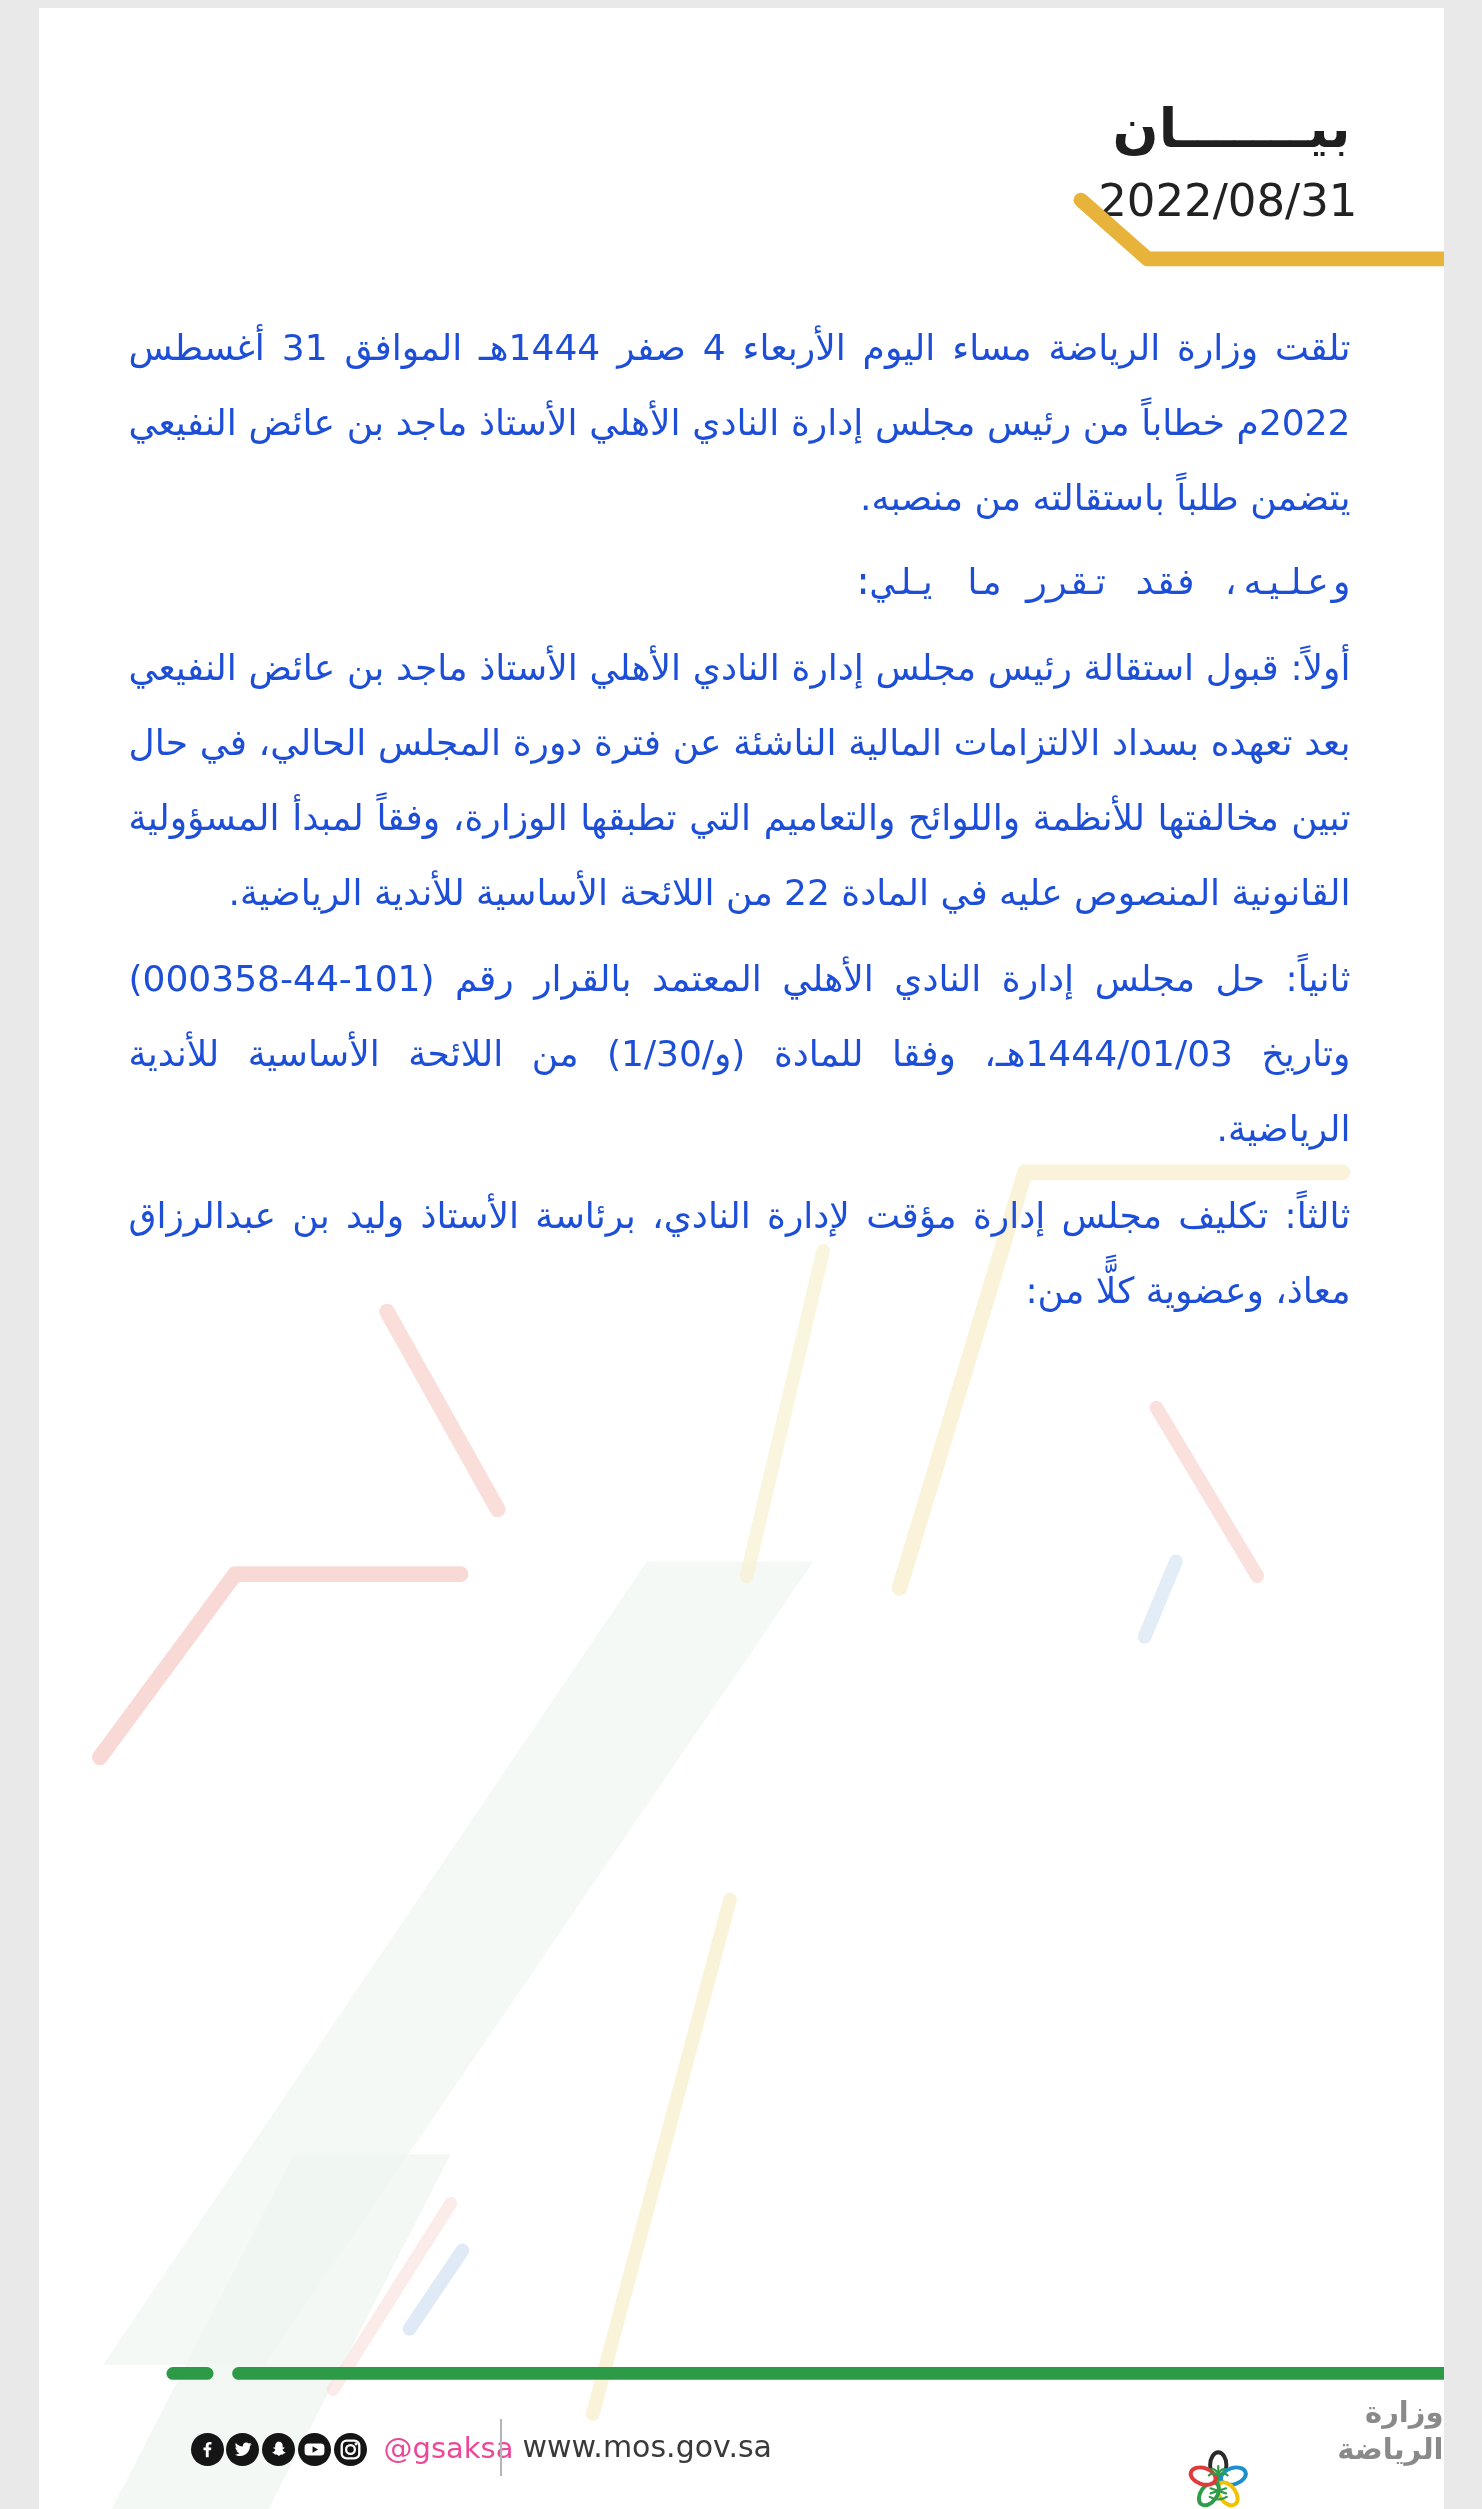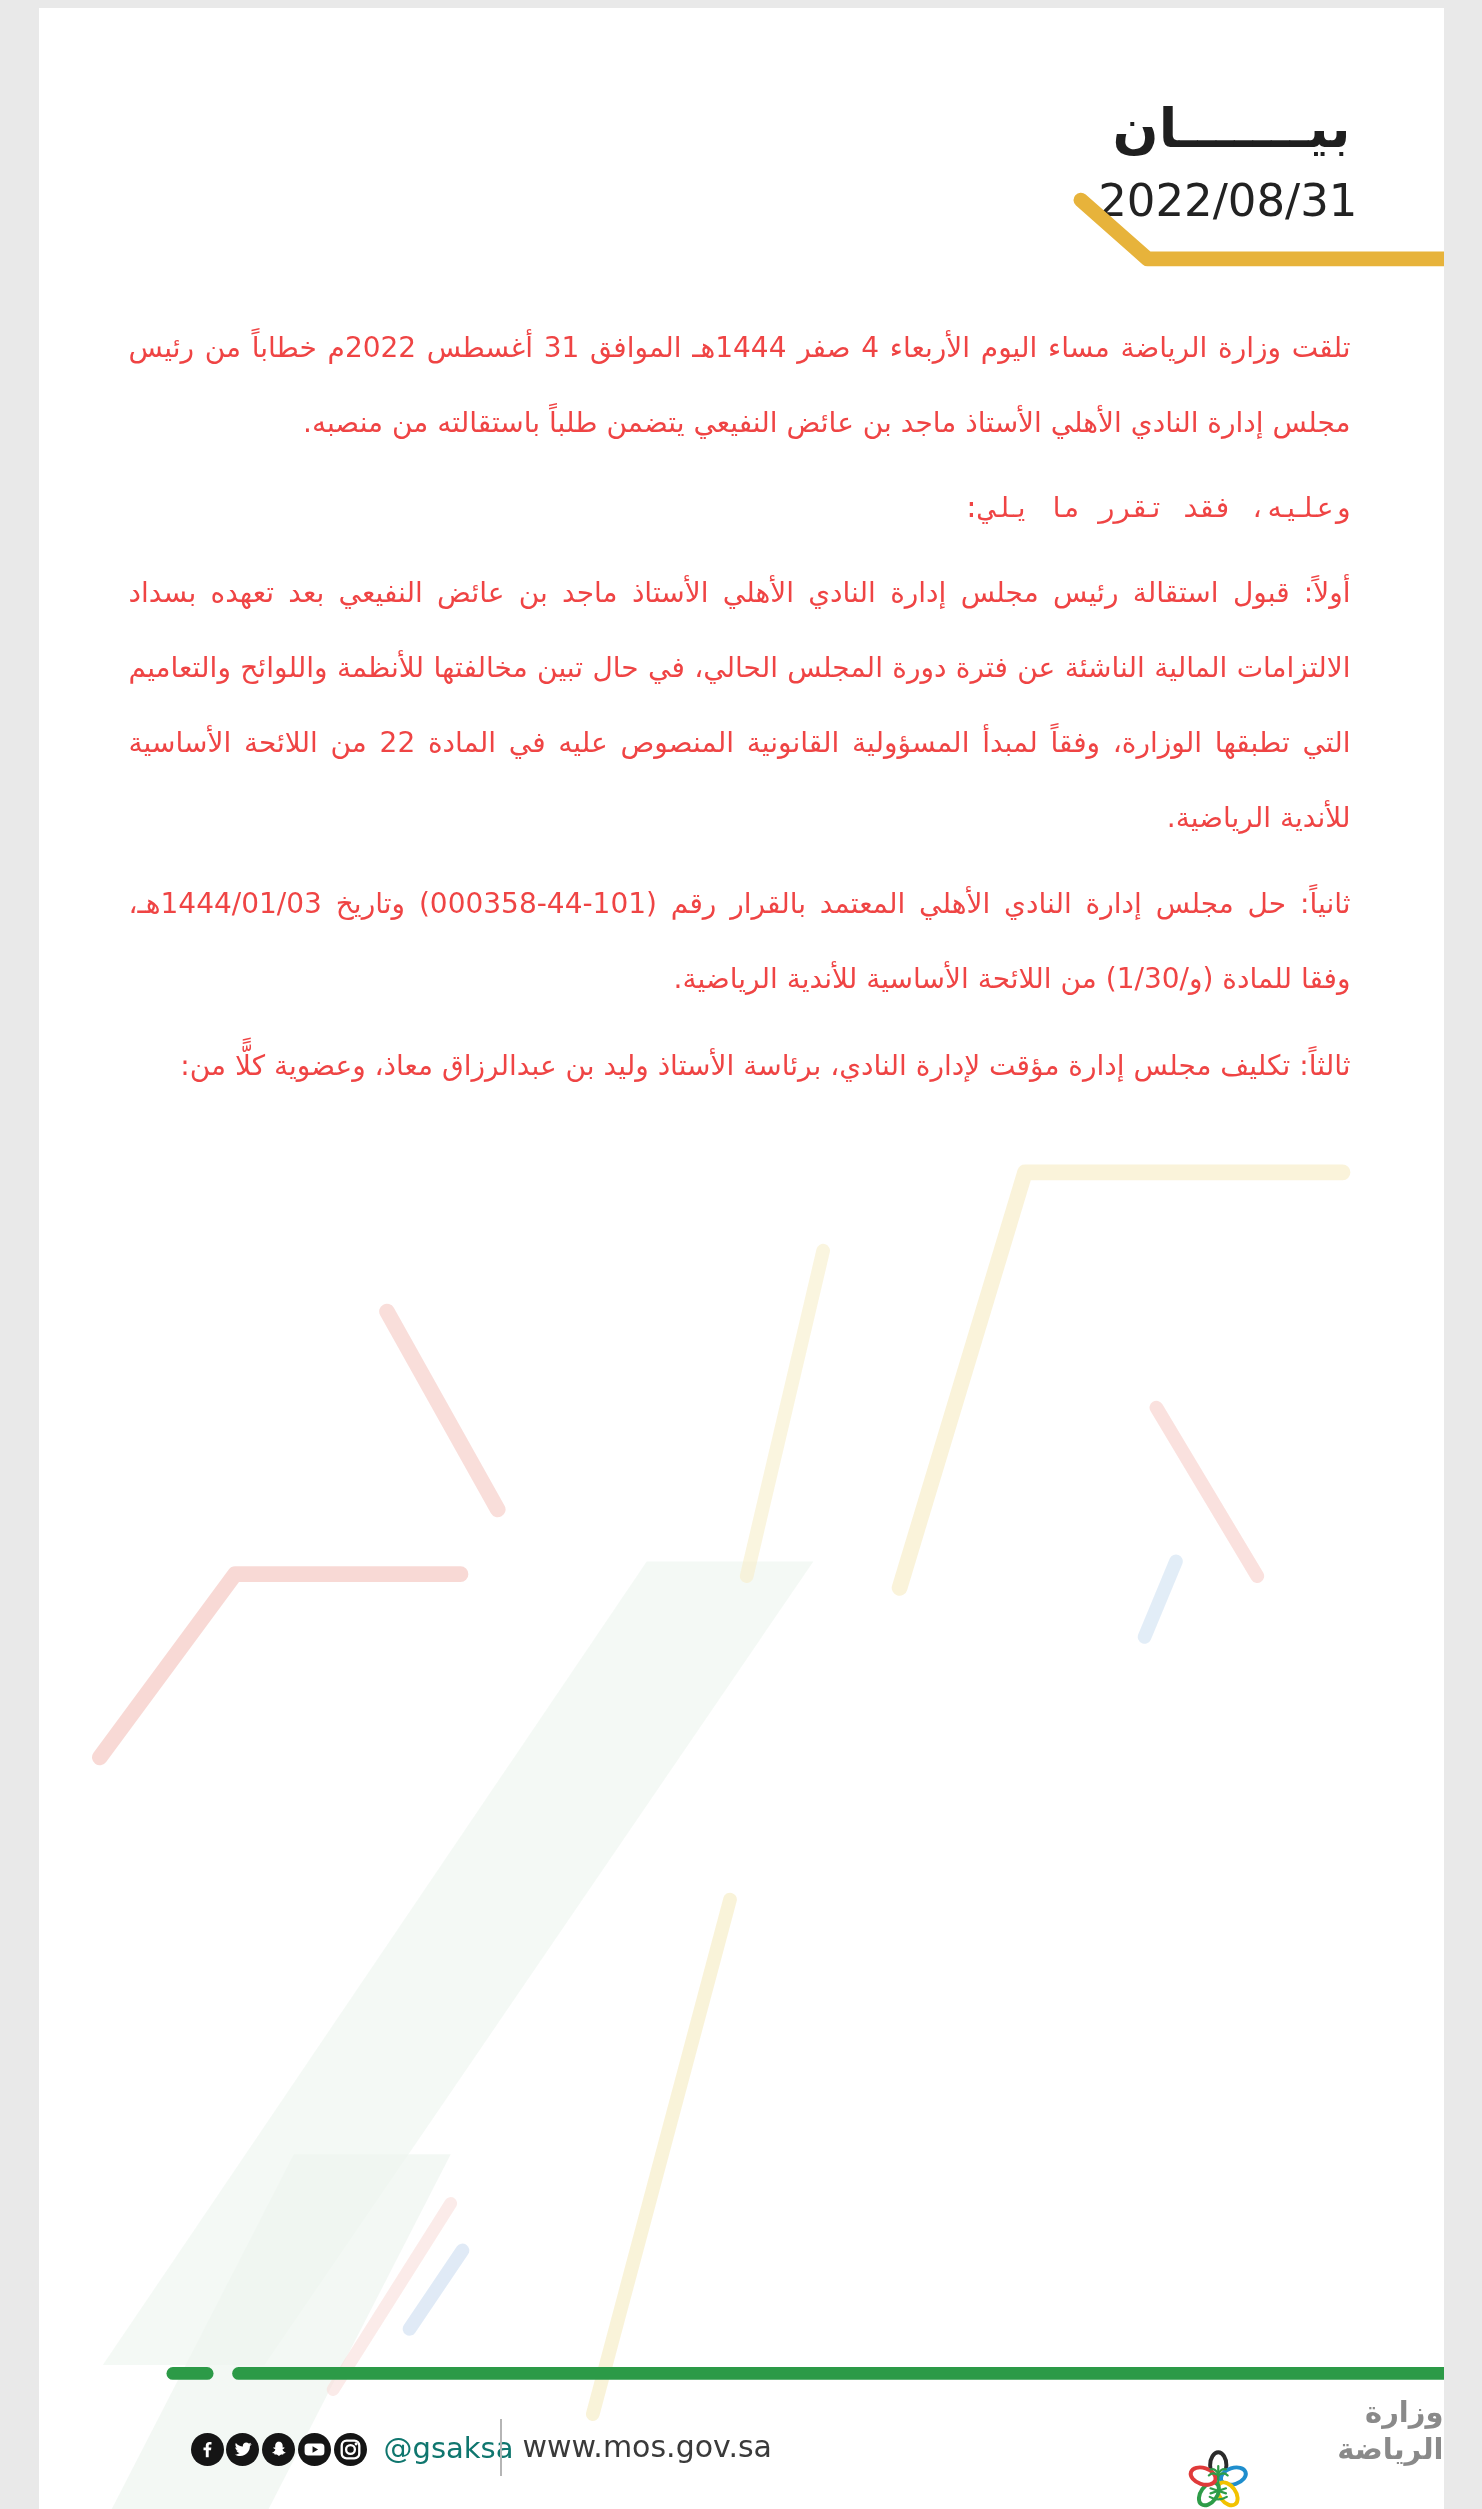--- a/index.html
+++ b/index.html
@@ -20,36 +20,36 @@
   }
   .hdr-date{
     position:absolute;top:167px;right:86px;
     font-size:45px;color:#222;direction:ltr;line-height:51px;
   }
   .accent-svg{position:absolute;left:0;top:0;}
   
   .content{
     position:absolute;top:302px;left:90px;right:93px;
     direction:rtl;text-align:justify;
-    font-size:28px;line-height:75px;color:#ef4444;
+    font-size:36px;line-height:75px;color:#1d4ed8;
   }
   .content p{margin:0 0 11.8px 0;}
   .content p.short{text-align:right;margin-bottom:7.8px;font-family:Liberation Mono, monospace;}
   .member-list{list-style:none;margin:5.9px 0 9.8px 0;padding:0;text-align:right;}
   .member-list li{line-height:86px;}
   
   .footer-divider{position:absolute;left:0;top:0;}
   .social-row{
     position:absolute;left:152px;top:2425px;
     display:flex;align-items:center;gap:2.9px;
   }
   .social-row svg{display:block;}
   .handle{
     position:absolute;left:345px;top:2423px;
-    font-size:29px;color:#0f766e;direction:ltr;
+    font-size:29px;color:#ec4899;direction:ltr;
   }
   .v-divider{
     position:absolute;left:461px;top:2411px;
     width:2px;height:57px;background:#b5b5b5;
   }
   .website{
     position:absolute;left:484px;top:2421px;
     font-size:30px;color:#3a3a3a;direction:ltr;
   }
   .logo{

